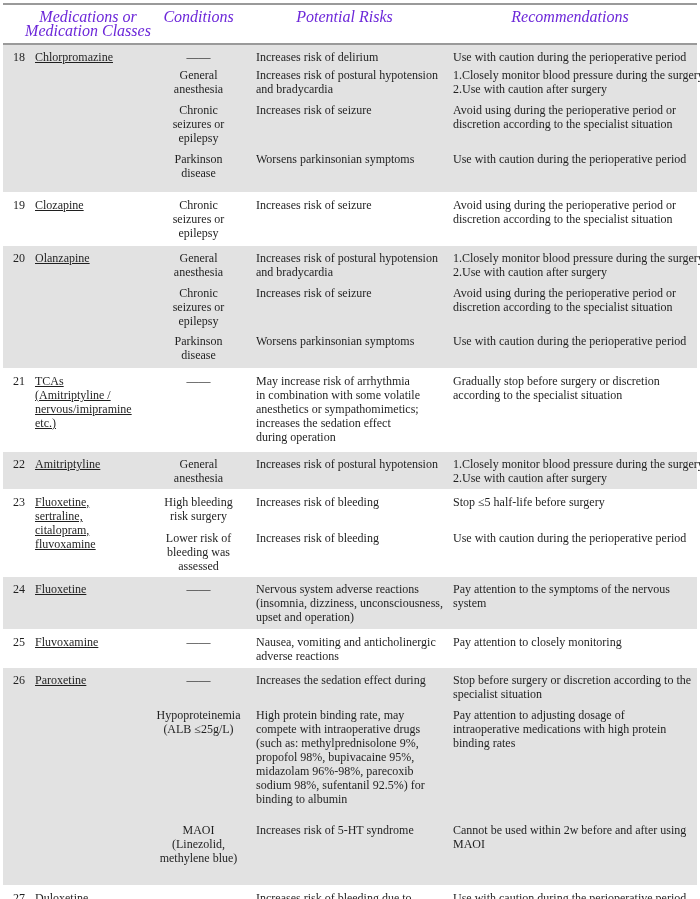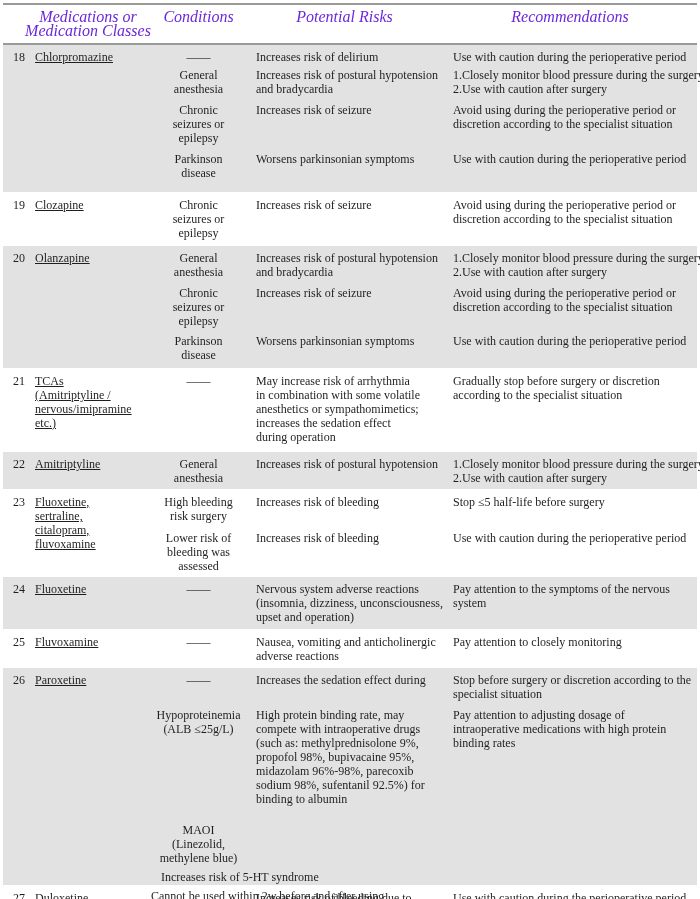--- a/index.html
+++ b/index.html
@@ -346,21 +346,21 @@
                 <div class="line">midazolam 96%-98%, parecoxib</div>
                 <div class="line">sodium 98%, sufentanil 92.5%) for</div>
                 <div class="line">binding to albumin</div>
               </div>
               <div class="rec">
                 <div class="line">Pay attention to adjusting dosage of</div>
                 <div class="line">intraoperative medications with high protein</div>
                 <div class="line">binding rates</div>
               </div>
             </div>
-            <div class="sub" style="height: 67px; flex-direction: column;">
+            <div class="sub" style="height: 67px;">
               <div class="cond">
                 <div class="line">MAOI</div>
                 <div class="line">(Linezolid,</div>
                 <div class="line">methylene blue)</div>
               </div>
               <div class="risk">
                 <div class="line">Increases risk of 5-HT syndrome</div>
               </div>
               <div class="rec">
                 <div class="line">Cannot be used within 2w before and after using</div>

